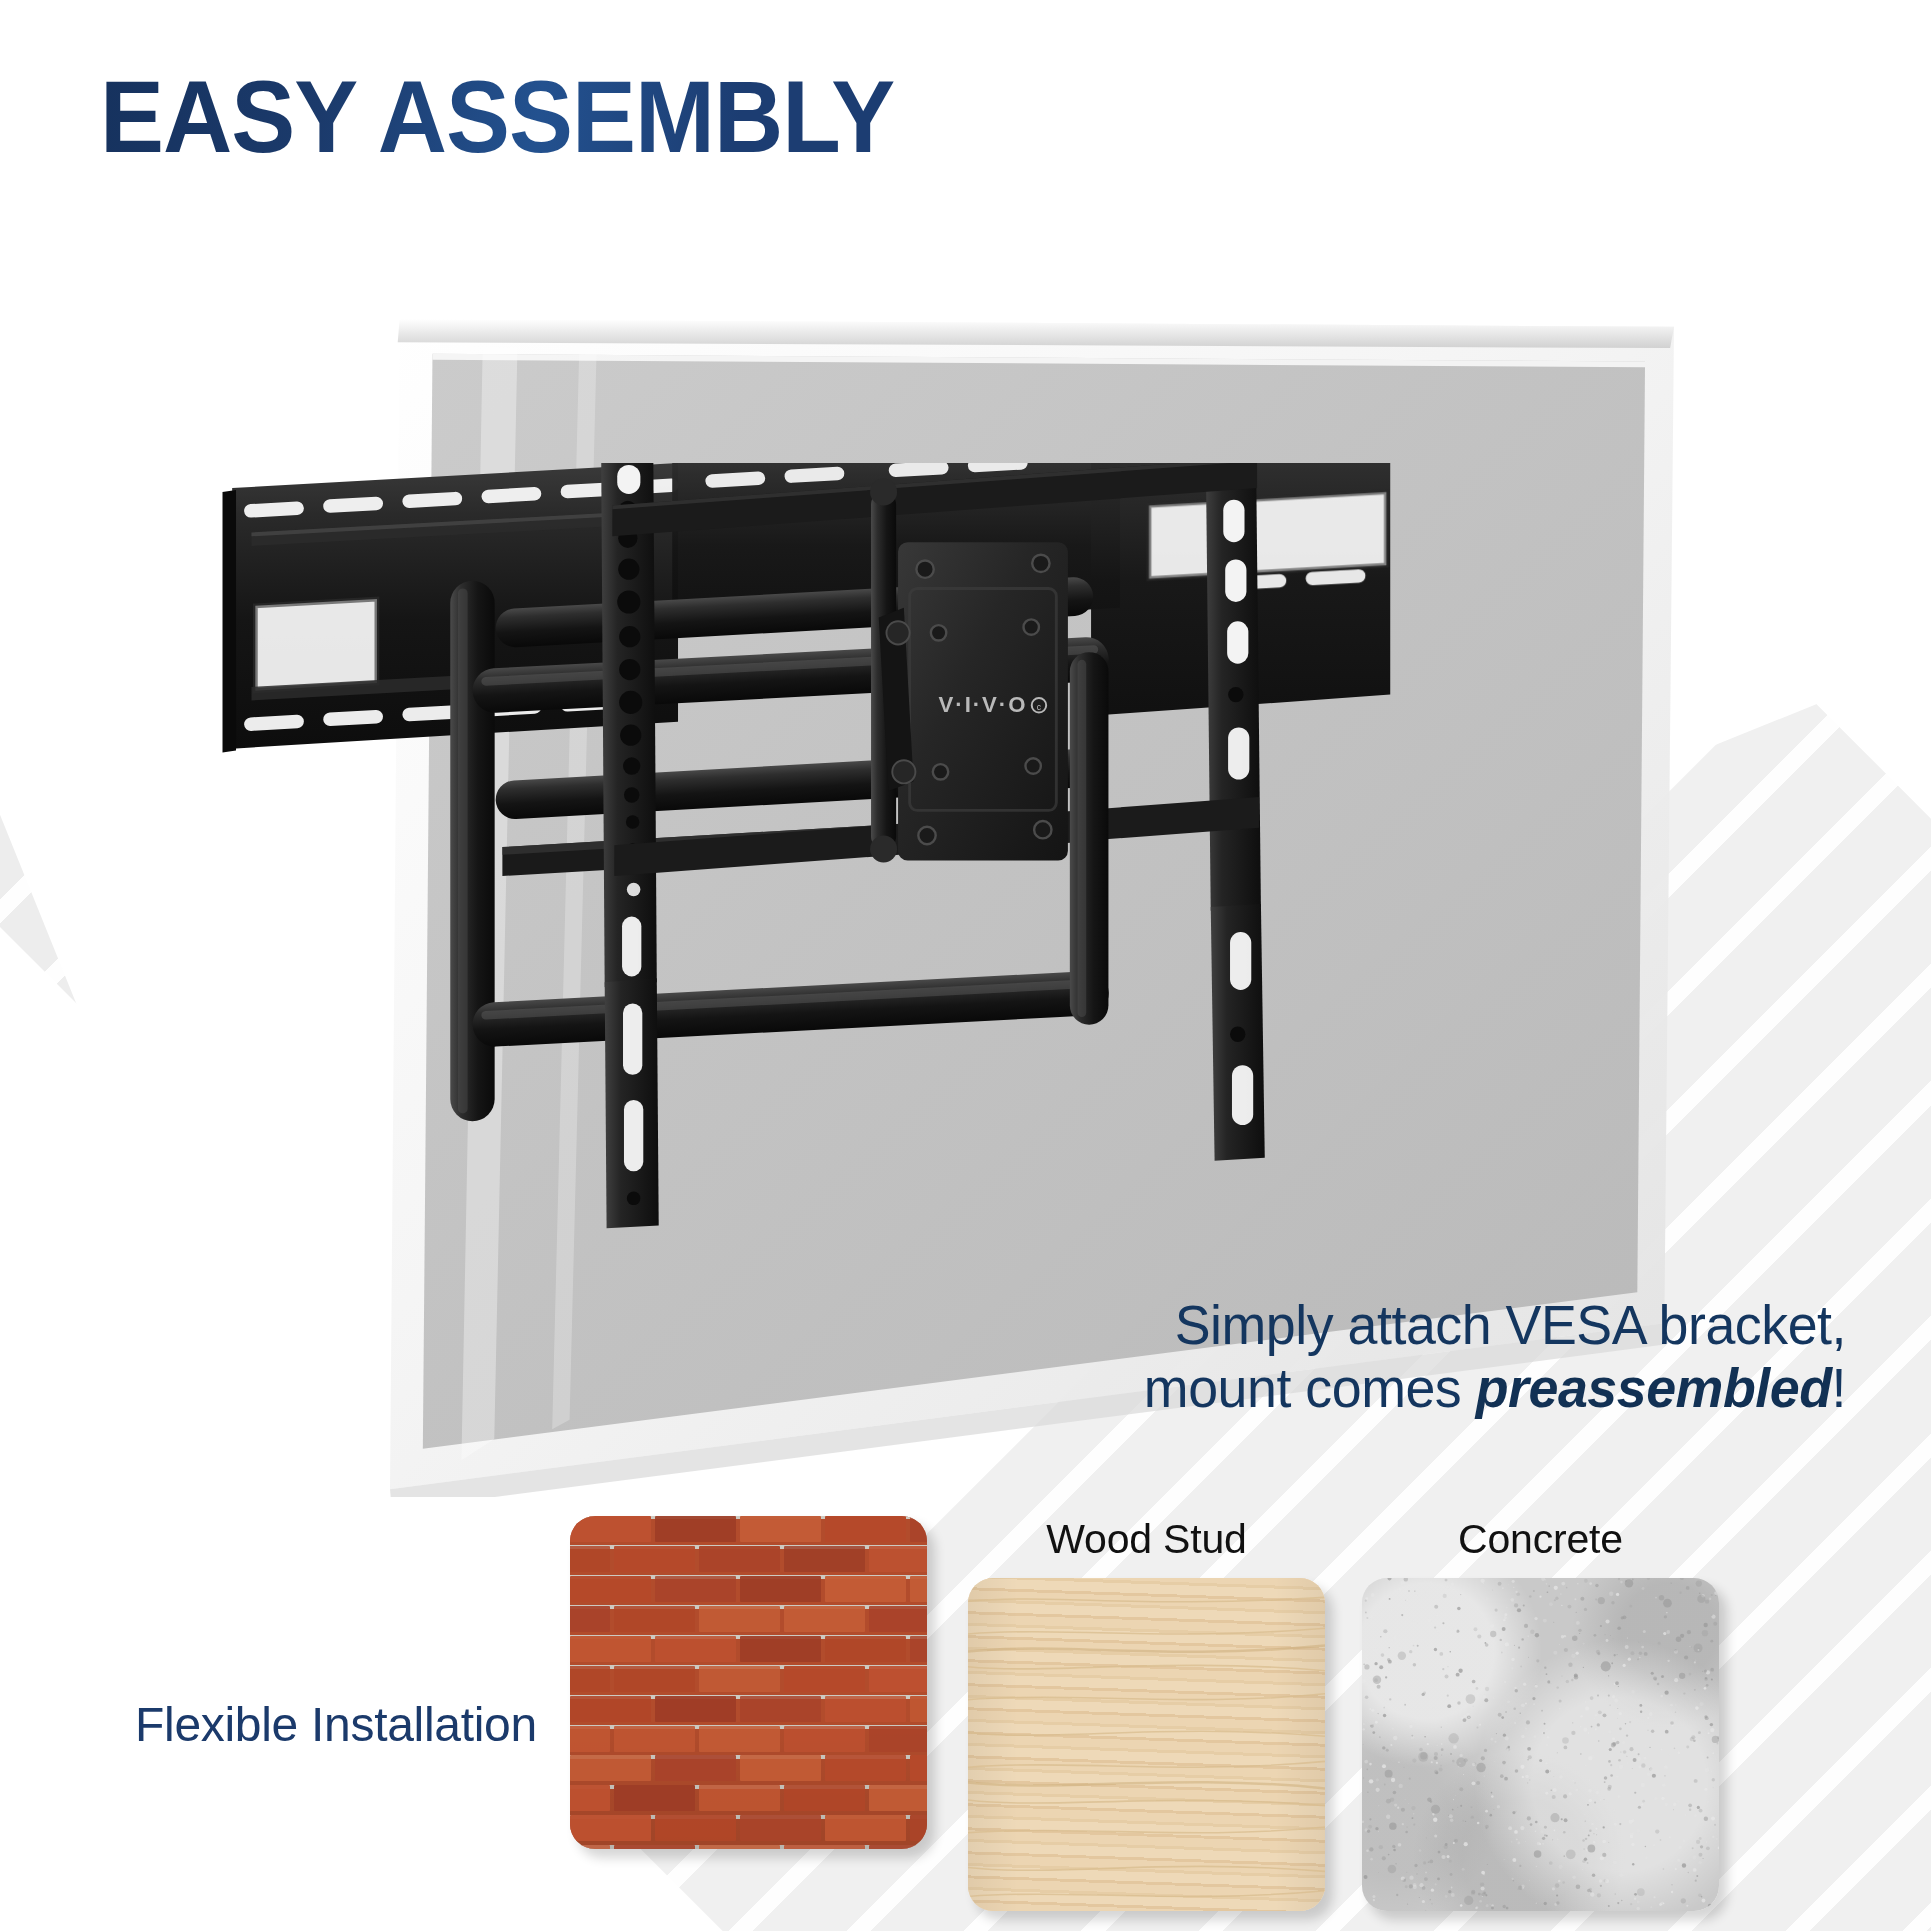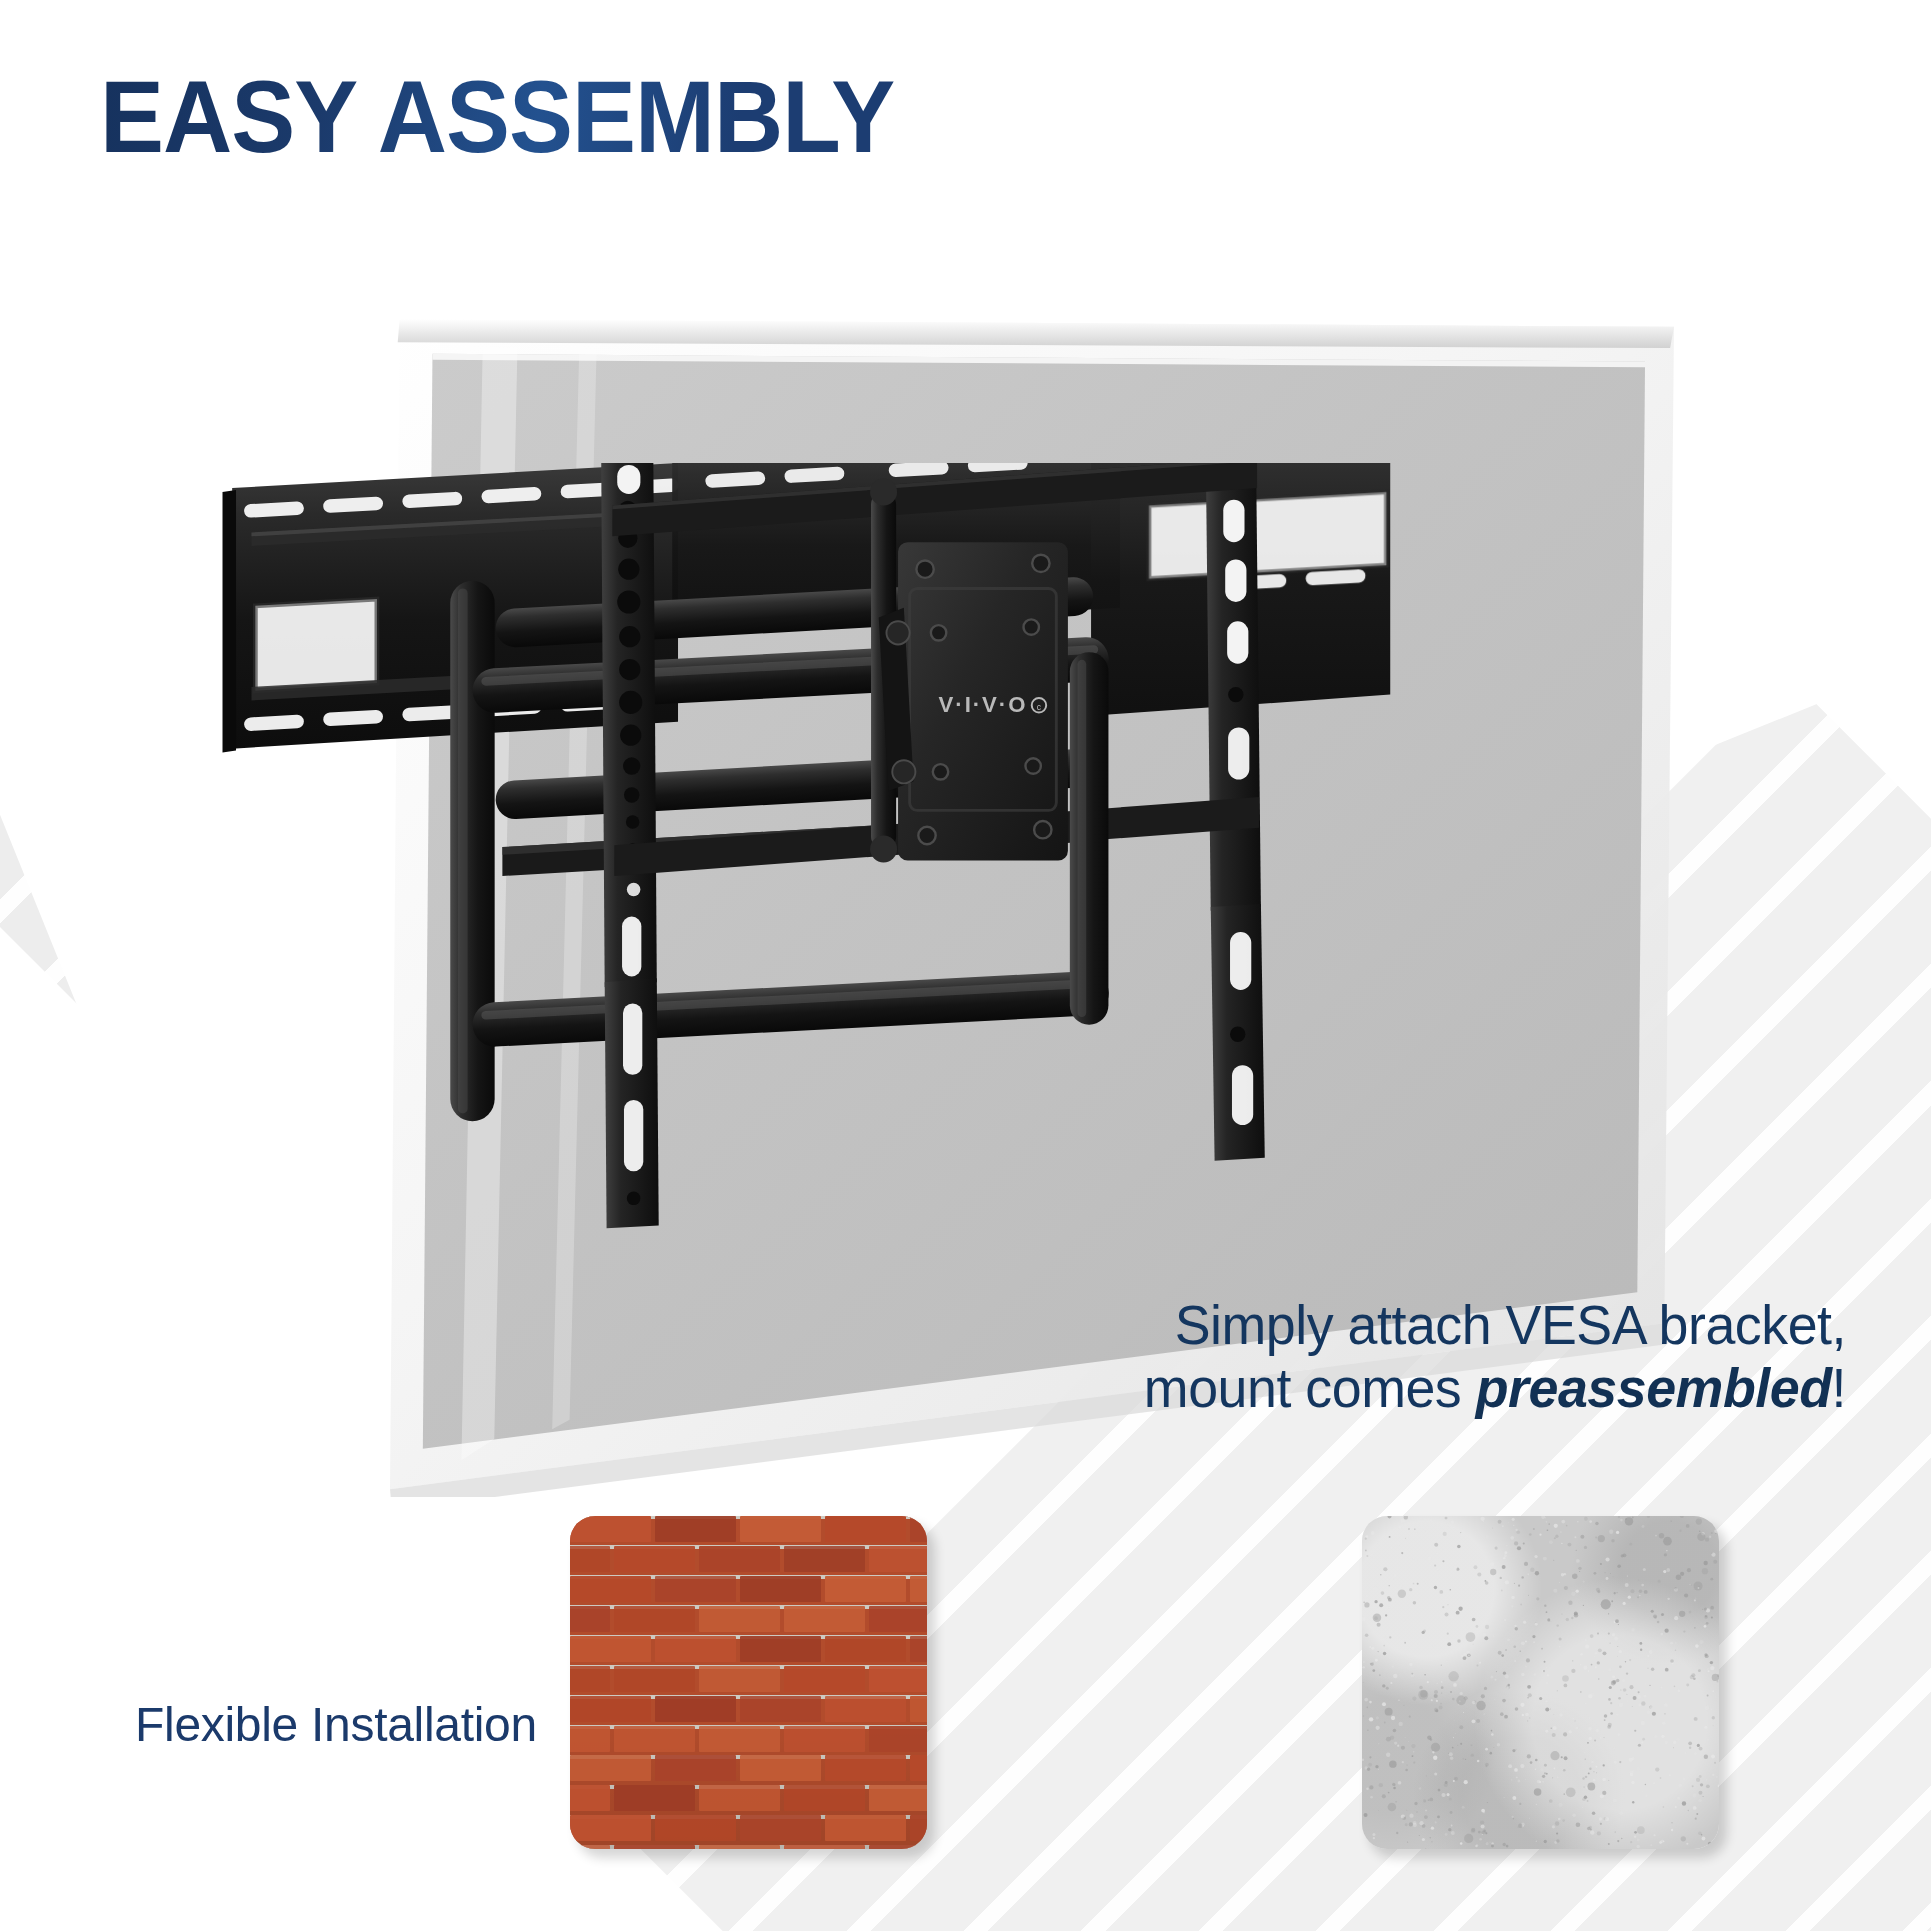--- a/index.html
+++ b/index.html
@@ -509,22 +509,47 @@
             <div class="bk" style="left: -41px; width: 81px; background: rgb(192, 86, 50); opacity: 0.83;"></div>
             <div class="bk" style="left: 44px; width: 81px; background: rgb(168, 67, 42); opacity: 0.94;"></div>
             <div class="bk" style="left: 129px; width: 81px; background: rgb(195, 92, 54); opacity: 0.86;"></div>
             <div class="bk" style="left: 214px; width: 81px; background: rgb(189, 81, 48); opacity: 0.87;"></div>
             <div class="bk" style="left: 299px; width: 81px; background: rgb(168, 67, 42); opacity: 0.93;"></div>
           </div>
         </div>
     </div>
   </div>
 
+  <div class="swatch-col c1">
+    <div class="swatch-label">Wood Stud</div>
+    <div class="swatch-tile">
+      <div class="tex tex-wood"></div>
+      <svg class="wood-grain" width="357" height="333" viewBox="0 0 370 345">
+        <g stroke="#d9bd8f" stroke-width="1.6" fill="none" opacity="0.75">
+          <path d="M0,24 C90,16 180,32 370,20"></path>
+          <path d="M0,58 C100,50 200,66 370,52"></path>
+          <path d="M0,92 C80,100 210,82 370,96"></path>
+          <path d="M0,126 C120,118 230,134 370,120"></path>
+          <path d="M0,160 C90,170 200,150 370,164"></path>
+          <path d="M0,196 C110,188 220,204 370,190"></path>
+          <path d="M0,230 C80,240 210,222 370,236"></path>
+          <path d="M0,264 C120,256 230,272 370,258"></path>
+          <path d="M0,300 C90,310 200,290 370,304"></path>
+          <path d="M0,330 C110,322 220,338 370,324"></path>
+        </g>
+        <g stroke="#cdae7c" stroke-width="2.6" fill="none" opacity="0.55">
+          <path d="M0,76 C100,66 200,86 370,70"></path>
+          <path d="M0,212 C95,222 215,202 370,218"></path>
+        </g>
+      </svg>
+    </div>
+  </div>
 
   <div class="swatch-col c2">
+    <div class="swatch-label">Concrete</div>
     <div class="swatch-tile">
       <div class="tex tex-concrete"></div>
       <svg class="speckle" width="357" height="333" viewBox="0 0 370 345" id="speckleSvg">
           <circle cx="282.5" cy="188.5" r="2.04" fill="#9a9a9a" opacity="0.66"></circle>
           <circle cx="12.3" cy="333.8" r="1.18" fill="#e8e8e8" opacity="0.51"></circle>
           <circle cx="99.3" cy="55.1" r="1.66" fill="#9a9a9a" opacity="0.59"></circle>
           <circle cx="236.5" cy="230.5" r="1.85" fill="#e8e8e8" opacity="0.58"></circle>
           <circle cx="158.0" cy="69.7" r="0.61" fill="#9a9a9a" opacity="0.51"></circle>
           <circle cx="52.1" cy="163.4" r="0.94" fill="#9a9a9a" opacity="0.48"></circle>
           <circle cx="294.0" cy="78.6" r="2.02" fill="#9a9a9a" opacity="0.49"></circle>

